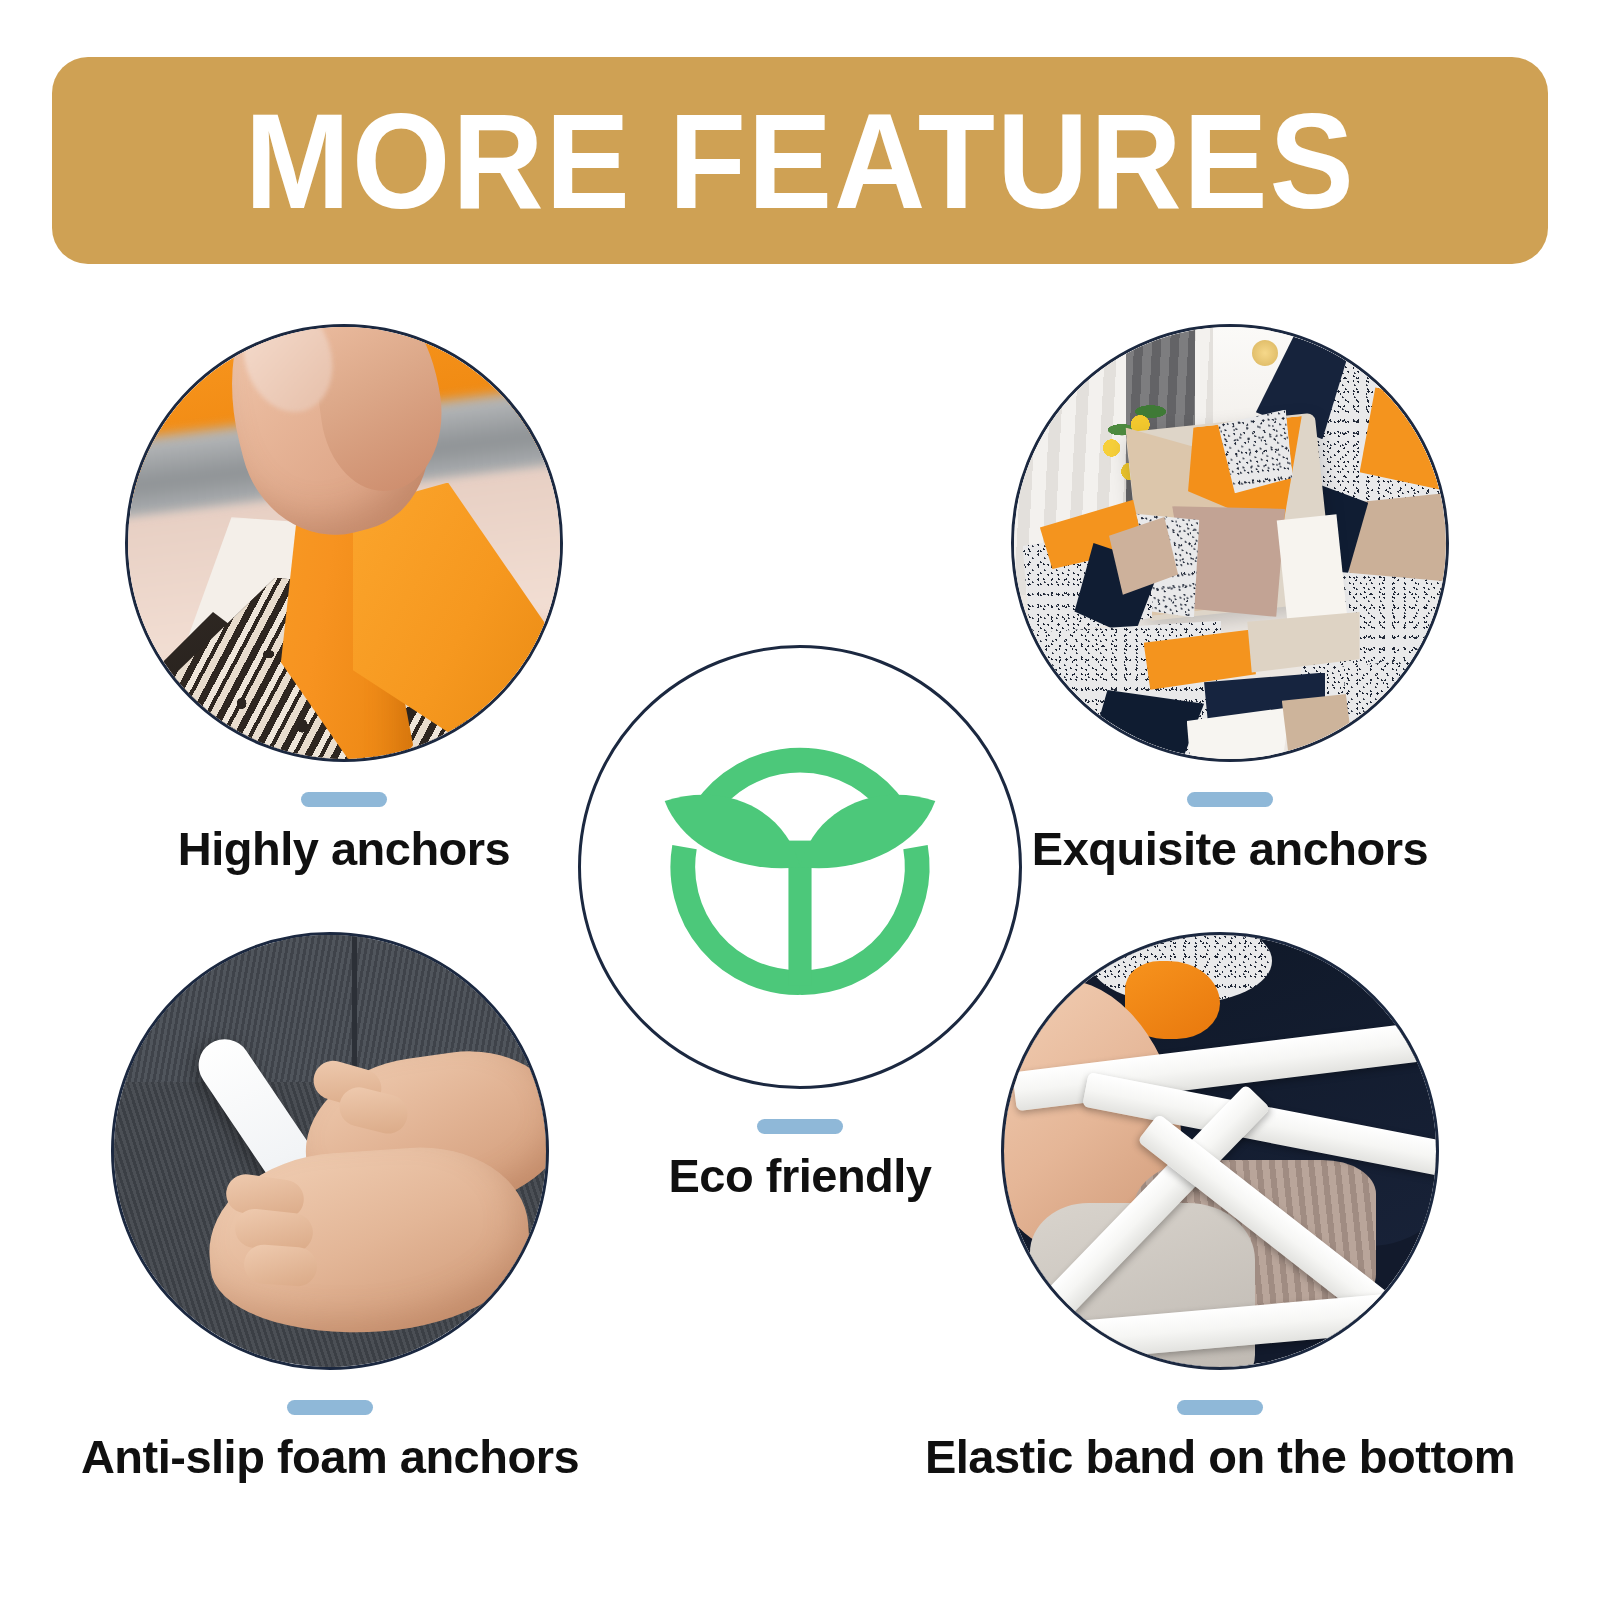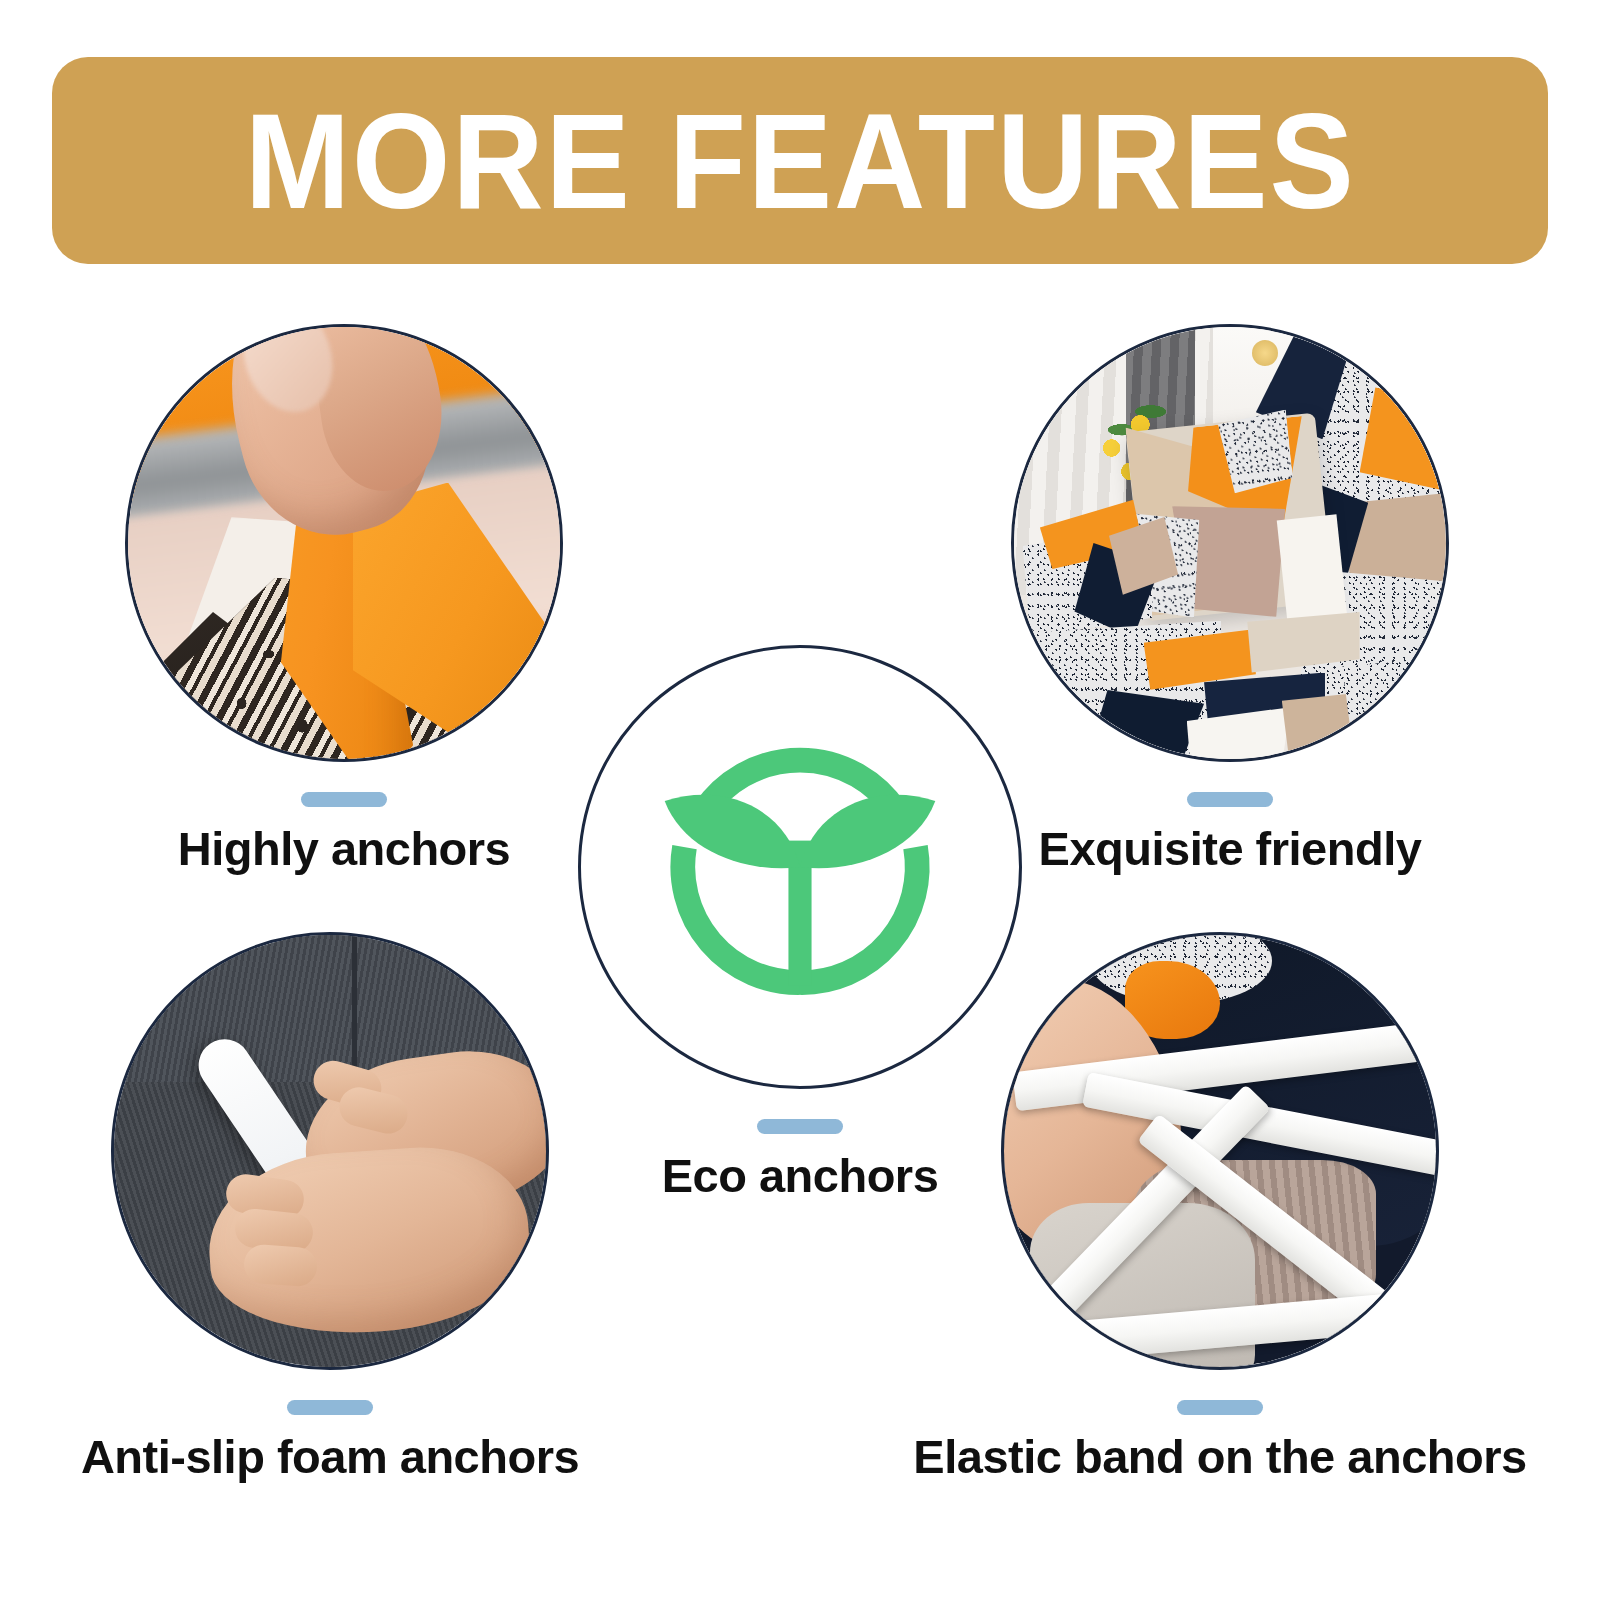--- a/index.html
+++ b/index.html
@@ -385,42 +385,42 @@
       <div class="patch" style="left:30%;top:70%;width:26%;height:14%;background:#f4941e;clip-path:polygon(0% 22%,96% 0%,100% 74%,6% 100%);"></div>
       <div class="patch" style="left:54%;top:66%;width:26%;height:14%;background:#ded3c4;clip-path:polygon(0% 16%,100% 0%,100% 78%,4% 100%);"></div>
       <div class="patch" style="left:44%;top:80%;width:28%;height:14%;background:#16243f;clip-path:polygon(0% 16%,100% 0%,100% 80%,4% 100%);"></div>
       <div class="patch" style="left:18%;top:84%;width:26%;height:18%;background:#0f1c31;clip-path:polygon(14% 0%,100% 18%,78% 100%,0% 70%);"></div>
       <div class="patch" style="left:40%;top:88%;width:24%;height:16%;background:#f7f5f1;clip-path:polygon(0% 20%,100% 0%,90% 100%,4% 92%);"></div>
       <div class="patch" style="left:62%;top:84%;width:24%;height:18%;background:#cdb49b;clip-path:polygon(0% 14%,100% 0%,96% 88%,8% 100%);"></div>
       <div class="patch speckle" style="left:76%;top:76%;width:30%;height:26%;clip-path:polygon(0% 10%,100% 0%,100% 92%,10% 100%);"></div>
     </div>
   </div>
   <div class="label-dash"></div>
-  <div class="feature-label">Exquisite friendly</div>
+  <div class="feature-label">Exquisite anchors</div>
 </div>
 
 <div id="feature-center">
   <div id="eco-circle">
     <svg id="eco-icon" viewBox="0 0 200 200" aria-hidden="true">
 
       <path d="M42 66 A70 70 0 0 1 158 66" fill="none" stroke="#4cc87a" stroke-width="15" stroke-linecap="butt"></path>
 
       <path d="M30 88 A70 70 0 0 0 100 170" fill="none" stroke="#4cc87a" stroke-width="15" stroke-linecap="butt"></path>
 
       <path d="M170 88 A70 70 0 0 1 100 170" fill="none" stroke="#4cc87a" stroke-width="15" stroke-linecap="butt"></path>
 
       <rect x="93" y="84" width="14" height="88" fill="#4cc87a"></rect>
 
       <path d="M100 100 C70 104 30 92 18 60 C56 48 92 66 100 100 Z" fill="#4cc87a"></path>
 
       <path d="M100 100 C130 104 170 92 182 60 C144 48 108 66 100 100 Z" fill="#4cc87a"></path>
     </svg>
   </div>
   <div class="label-dash"></div>
-  <div class="feature-label">Eco anchors</div>
+  <div class="feature-label">Eco friendly</div>
 </div>
 
 <div class="feature-cell" id="feature-bottom-left">
   <div class="photo-circle">
     <div class="photo-inner">
       <div class="ph-bl-bg"></div>
       <div class="ph-bl-back"></div>
       <div class="ph-bl-seam"></div>
       <div class="ph-bl-foam"></div>
       <div class="ph-bl-hand-upper"></div>
@@ -447,14 +447,14 @@
       <div class="ph-br-taupe"></div>
       <div class="ph-br-grey"></div>
       <div class="band" style="left:2%;top:26%;width:96%;height:9%;transform:rotate(-7deg);border-radius:6px;"></div>
       <div class="band" style="left:18%;top:40%;width:88%;height:8%;transform:rotate(11deg);border-radius:6px;"></div>
       <div class="band" style="left:-4%;top:60%;width:74%;height:8%;transform:rotate(-46deg);border-radius:6px;"></div>
       <div class="band" style="left:26%;top:62%;width:70%;height:8%;transform:rotate(38deg);border-radius:6px;"></div>
       <div class="band" style="left:6%;top:86%;width:96%;height:9%;transform:rotate(-5deg);border-radius:6px;"></div>
     </div>
   </div>
   <div class="label-dash"></div>
-  <div class="feature-label">Elastic band on the anchors</div>
+  <div class="feature-label">Elastic band on the bottom</div>
 </div>
 
 </body></html>

